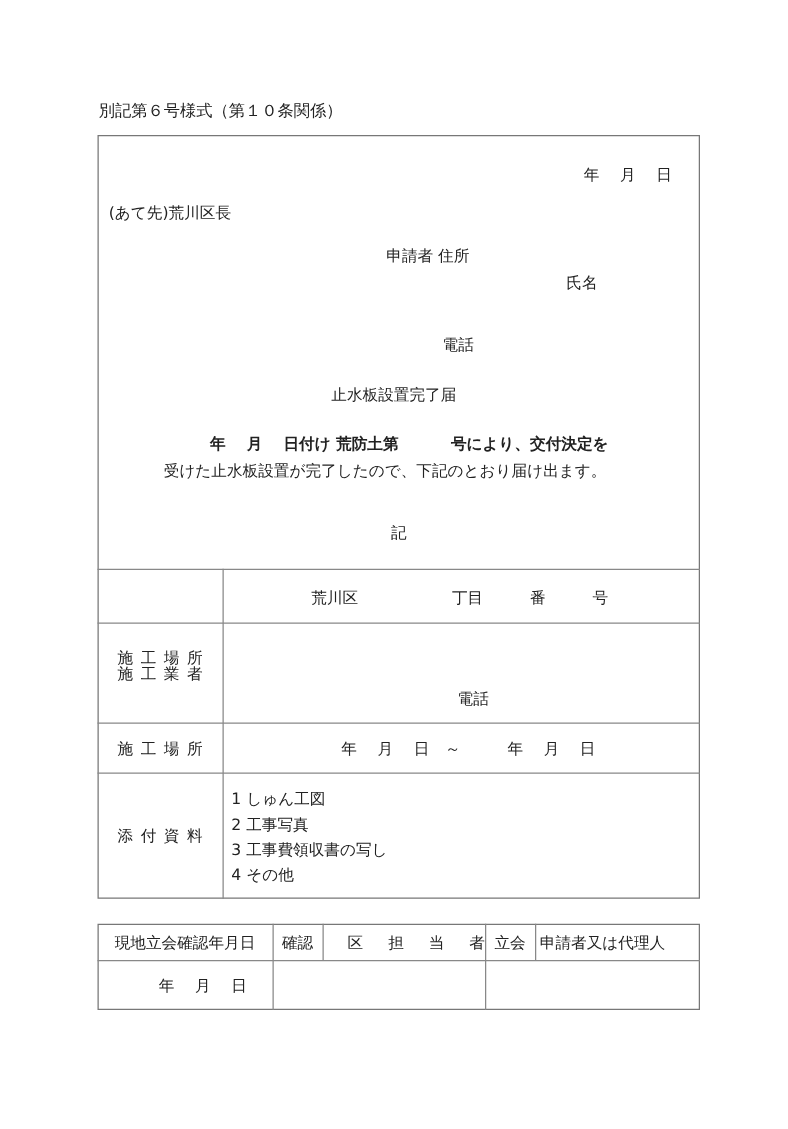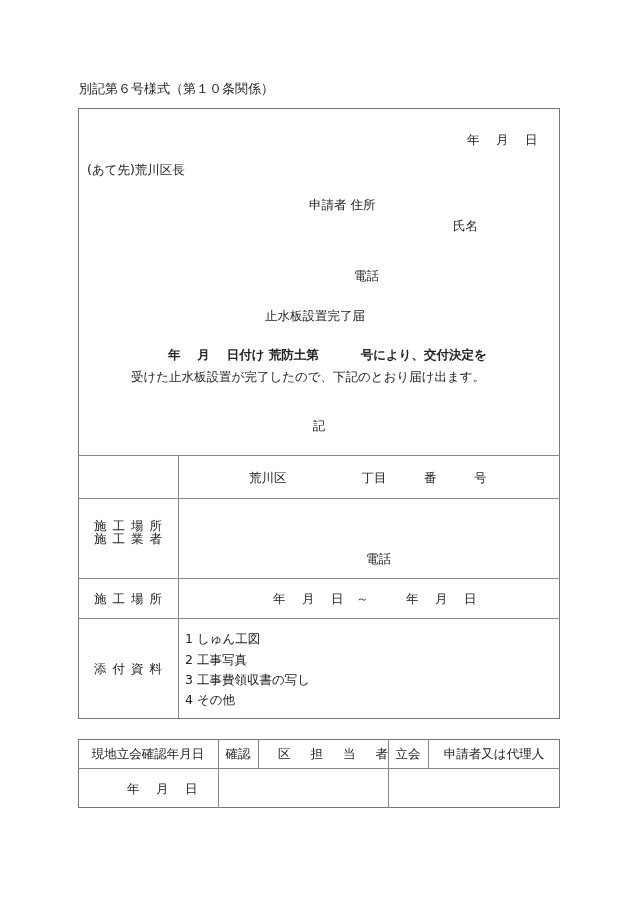--- a/index.html
+++ b/index.html
@@ -56,14 +56,14 @@
 <div class="hline" style="left:78px; top:768px; width:482px;"></div>
 <div class="vline" style="left:218px; top:739px; height:69px;"></div>
 <div class="vline" style="left:258px; top:739px; height:29px;"></div>
 <div class="vline" style="left:388px; top:739px; height:69px;"></div>
 <div class="vline" style="left:428px; top:739px; height:29px;"></div>
 
 <div class="txt center" style="left:148px; top:746px;">現地立会確認年月日</div>
 <div class="txt center" style="left:238px; top:746px;">確認</div>
 <div class="txt center" style="left:337px; top:746px; letter-spacing:8px;">区 担 当 者</div>
 <div class="txt center" style="left:408px; top:746px;">立会</div>
-<div class="txt center" style="left:494px; top:746px;text-align:center;">申請者又は代理人</div>
+<div class="txt center" style="left:482px; top:746px;text-align:center;">申請者又は代理人</div>
 <div class="txt" style="left:127px; top:781px;">年　 月　 日</div>
 
 </body></html>

